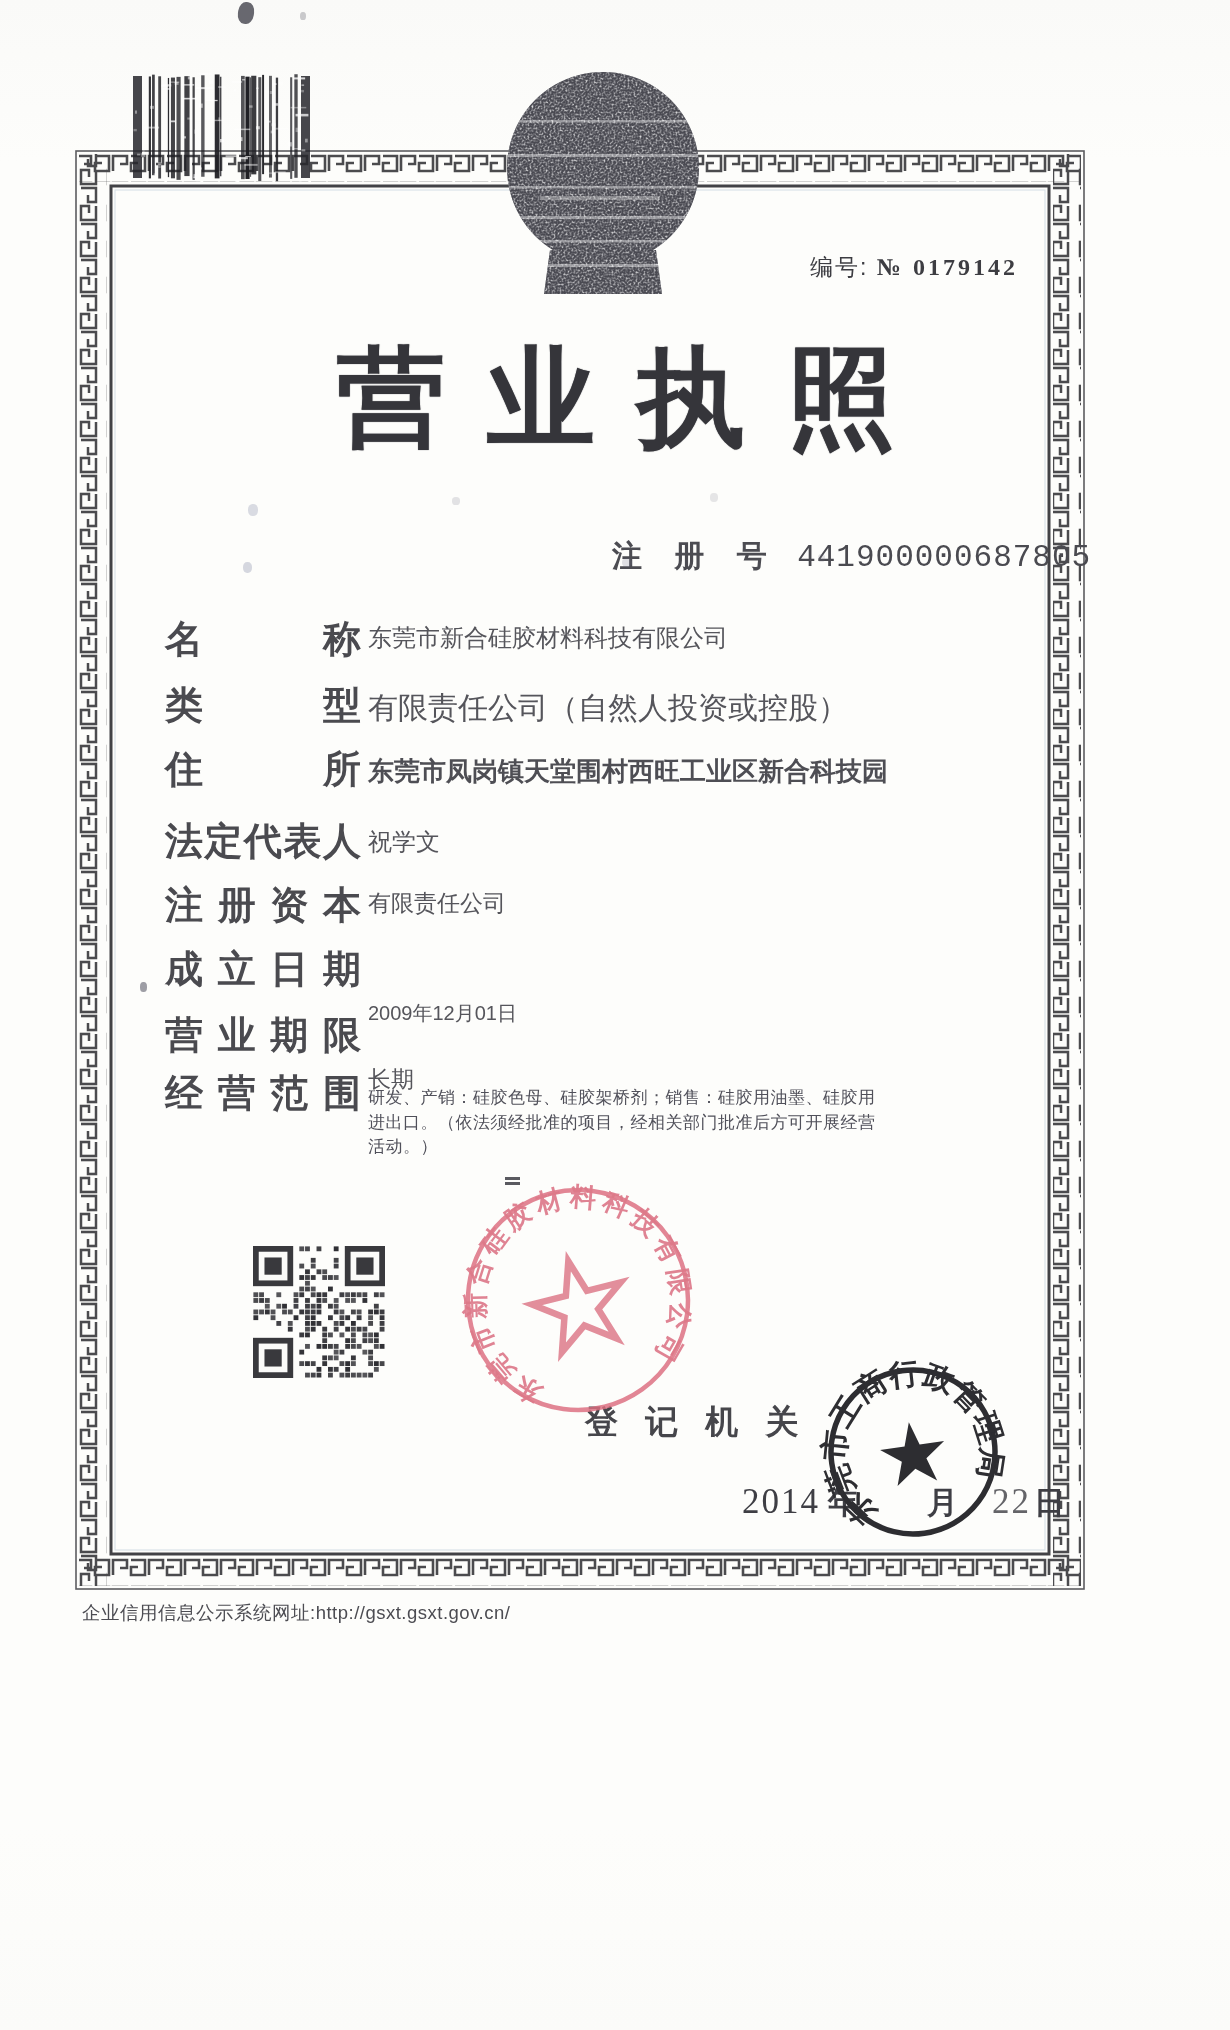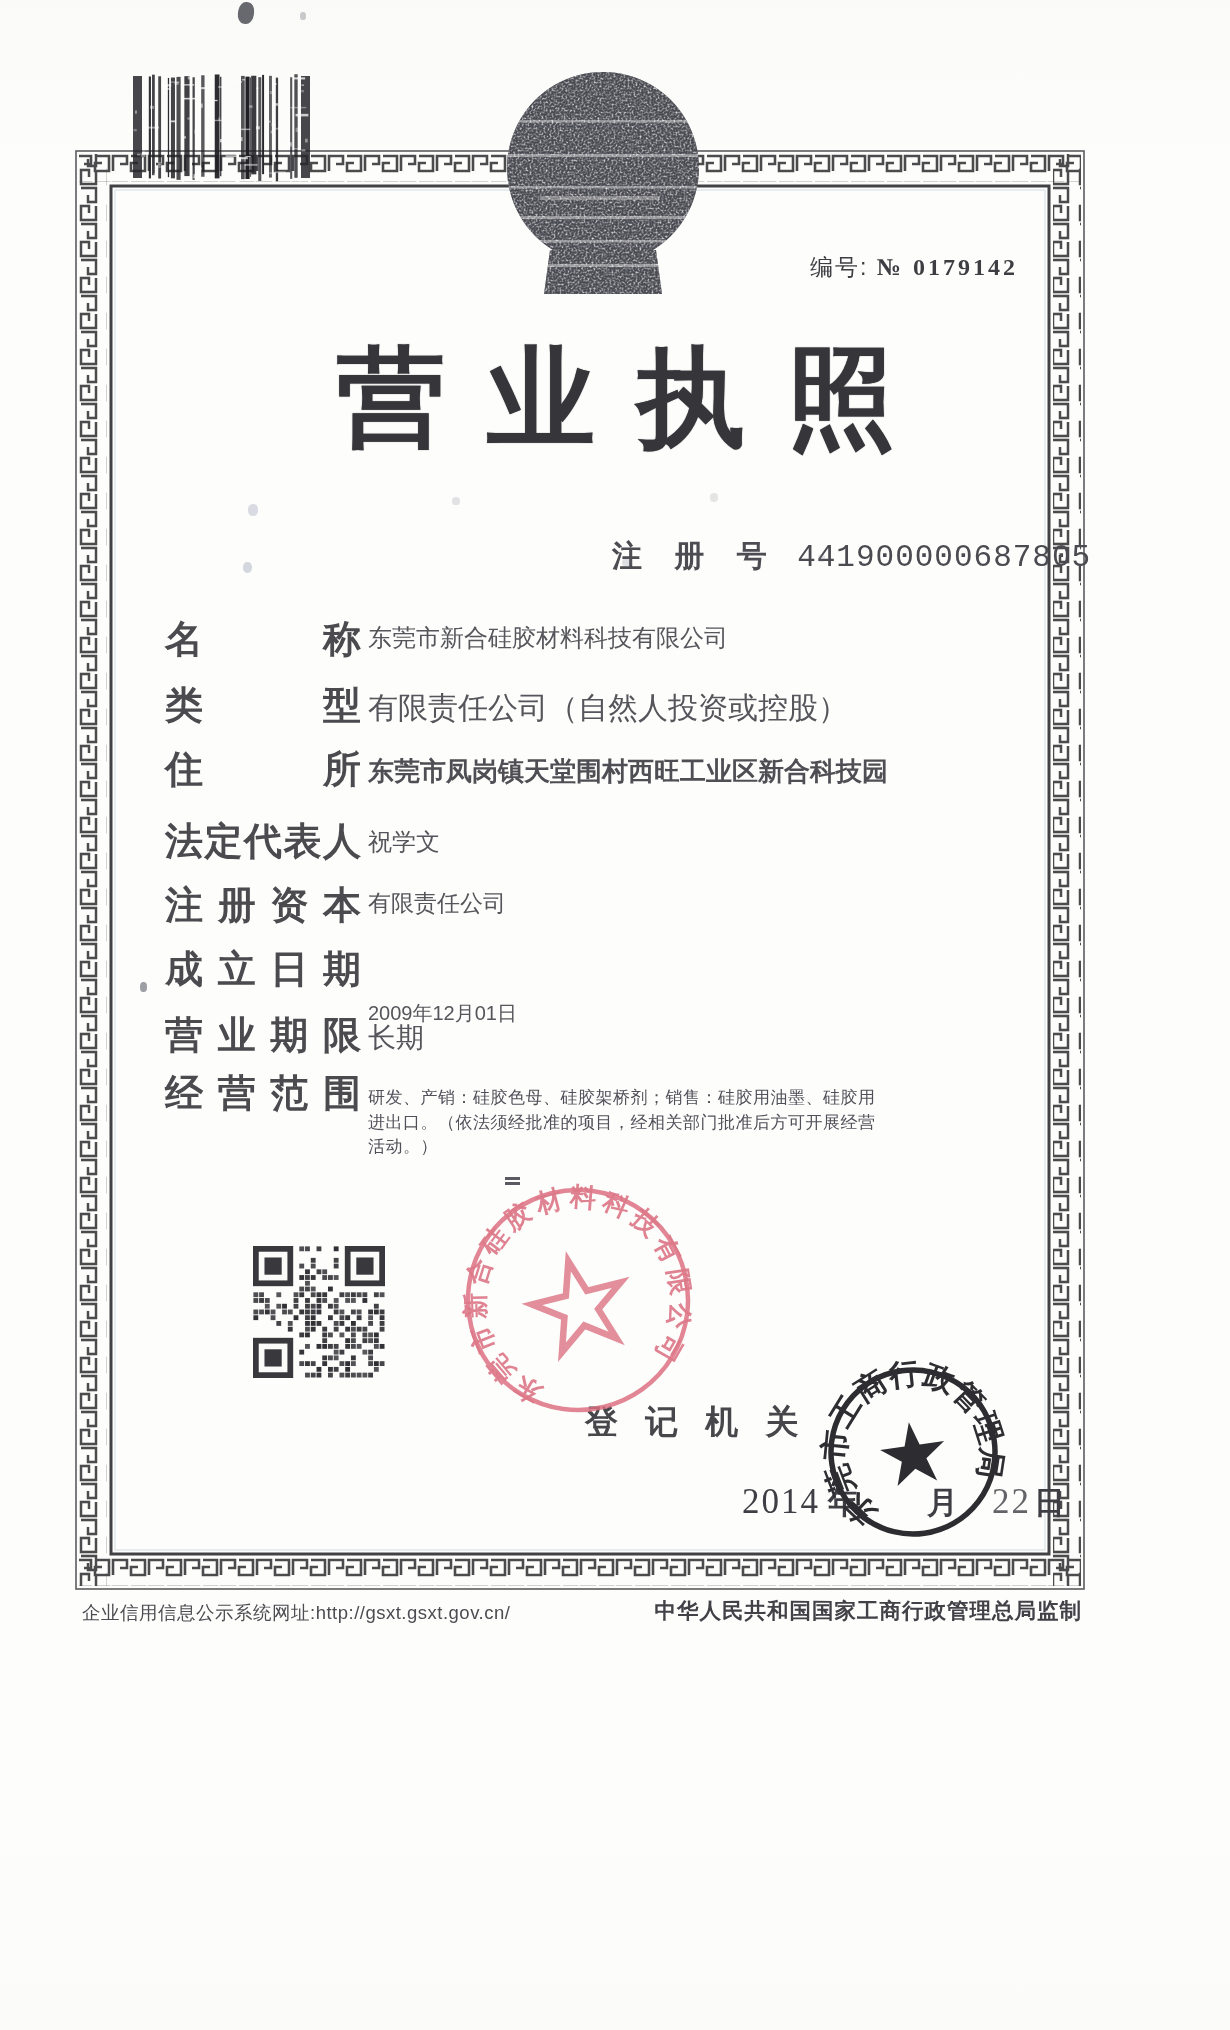--- a/index.html
+++ b/index.html
@@ -244,21 +244,21 @@
       <span>期</span>
     </div>
   <div class="row-value" style="top:1000px;font-size:20px">2009年12月01日</div>
 
   <div class="row-label jchars" style="top:1010px">
       <span>营</span>
       <span>业</span>
       <span>期</span>
       <span>限</span>
     </div>
-  <div class="row-value" style="top:1019px;font-size:28px">长期</div>
+  <div class="row-value" style="top:1064px;font-size:23px">长期</div>
 
   <div class="row-label jchars" style="top:1068px">
       <span>经</span>
       <span>营</span>
       <span>范</span>
       <span>围</span>
     </div>
   <div class="scope">
     <div>研发、产销：硅胶色母、硅胶架桥剂；销售：硅胶用油墨、硅胶用</div>
     <div>进出口。（依法须经批准的项目，经相关部门批准后方可开展经营</div>
@@ -478,21 +478,20 @@
     <g transform="rotate(-8 100 100)">
       <circle cx="100" cy="100" r="82" fill="none" stroke="#2d2d31" stroke-width="5.5"></circle>
       <path d="M100 70 L107.6 93.5 L132.3 93.5 L112.4 108 L120 131.5 L100 117 L80 131.5 L87.6 108 L67.7 93.5 L92.4 93.5 Z" fill="#2d2d31"></path>
       <text fill="#2e2e32" font-size="30" font-weight="bold" letter-spacing="1">
         <textPath href="#blkArc">东莞市工商行政管理局</textPath>
       </text>
     </g>
   </svg>
 
   <div class="footer-left">企业信用信息公示系统网址:http://gsxt.gsxt.gov.cn/</div>
-  <div class="footer-right">中华人民共和国国家工商行政管理总局监制</div>
 
   <div class="speck" style="left:238px;top:2px;width:16px;height:22px;background:rgba(55,55,65,.75);transform:rotate(8deg)"></div>
   <div class="speck" style="left:300px;top:12px;width:6px;height:8px;background:rgba(90,90,100,.3)"></div>
   <div class="speck" style="left:248px;top:504px;width:10px;height:12px;background:rgba(110,120,150,.25)"></div>
   <div class="speck" style="left:243px;top:562px;width:9px;height:11px;background:rgba(110,120,150,.28)"></div>
   <div class="speck" style="left:452px;top:497px;width:8px;height:8px;background:rgba(120,120,140,.2)"></div>
   <div class="speck" style="left:622px;top:558px;width:10px;height:9px;background:rgba(120,120,140,.22)"></div>
   <div class="speck" style="left:710px;top:493px;width:8px;height:9px;background:rgba(120,120,140,.18)"></div>
   <div class="speck" style="left:818px;top:554px;width:7px;height:8px;background:rgba(120,120,140,.18)"></div>
   <div class="speck" style="left:140px;top:982px;width:7px;height:10px;background:rgba(80,80,95,.55)"></div>

